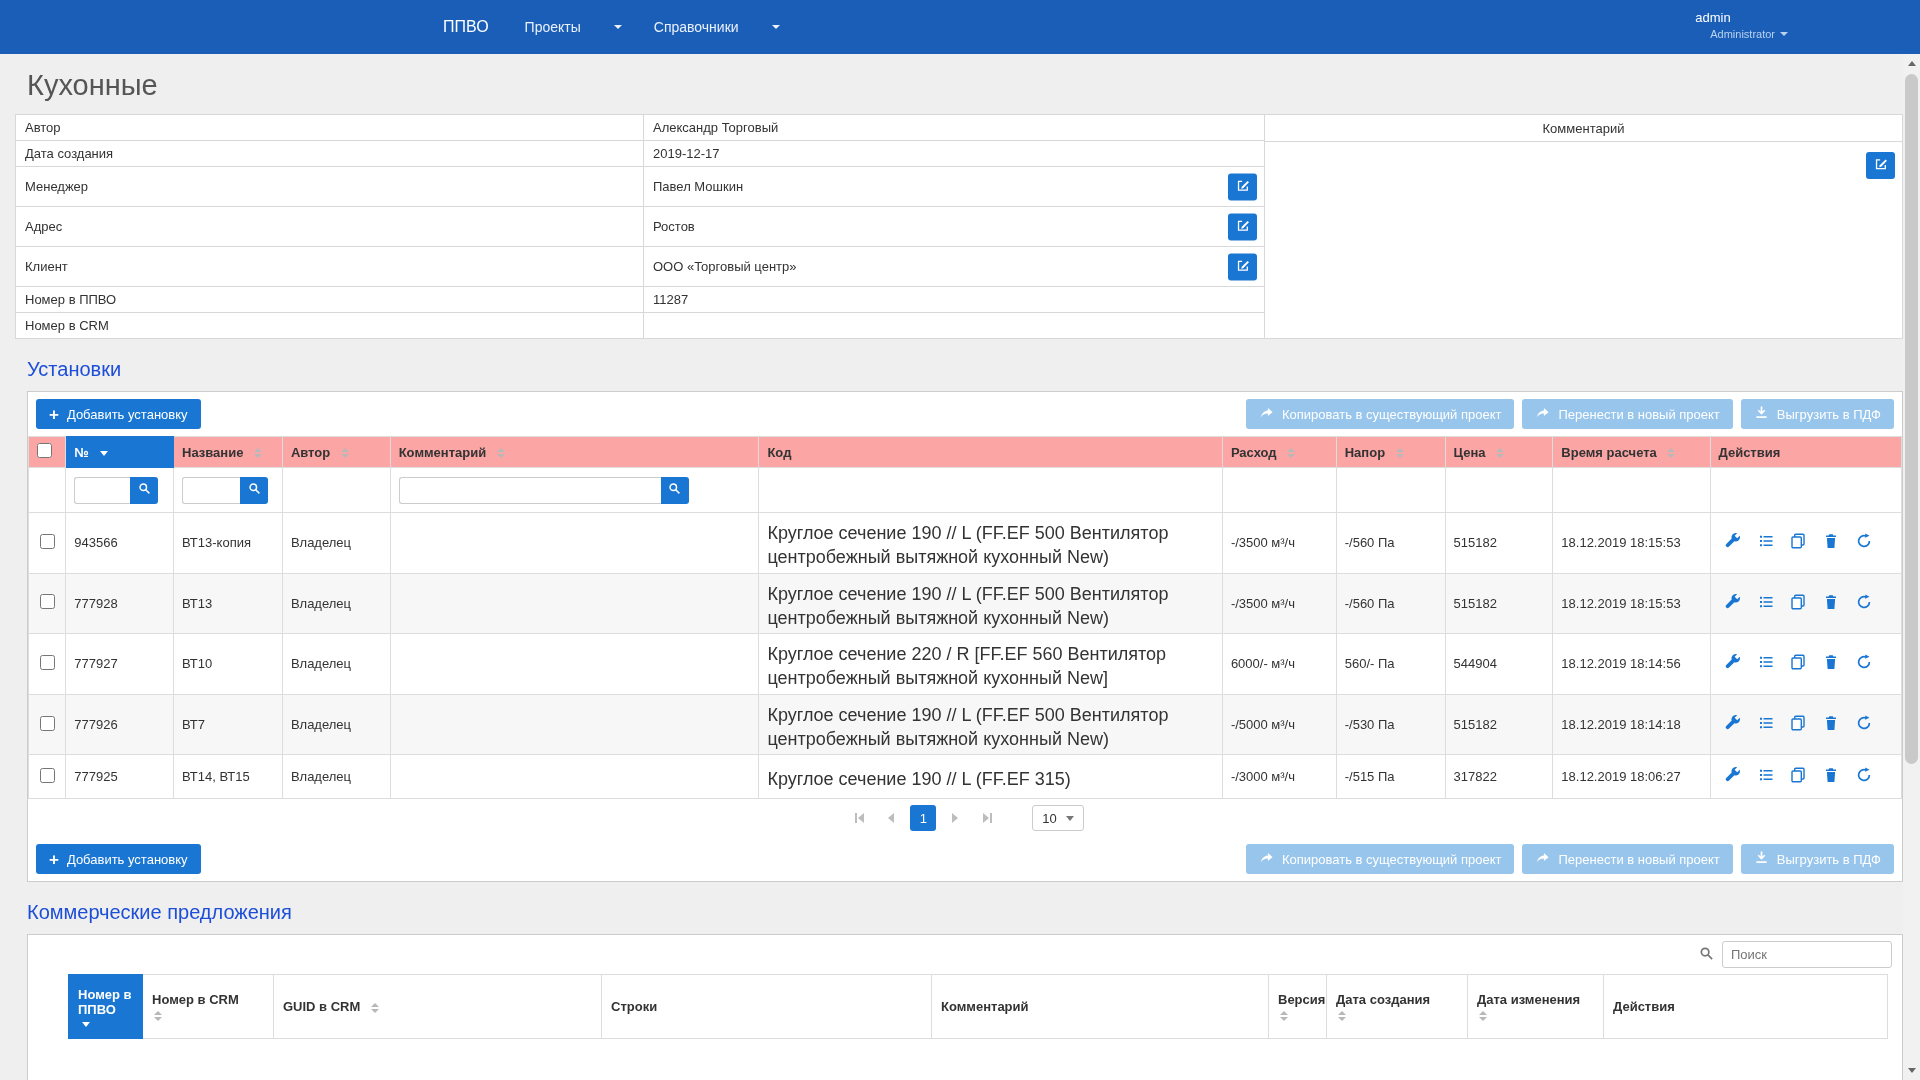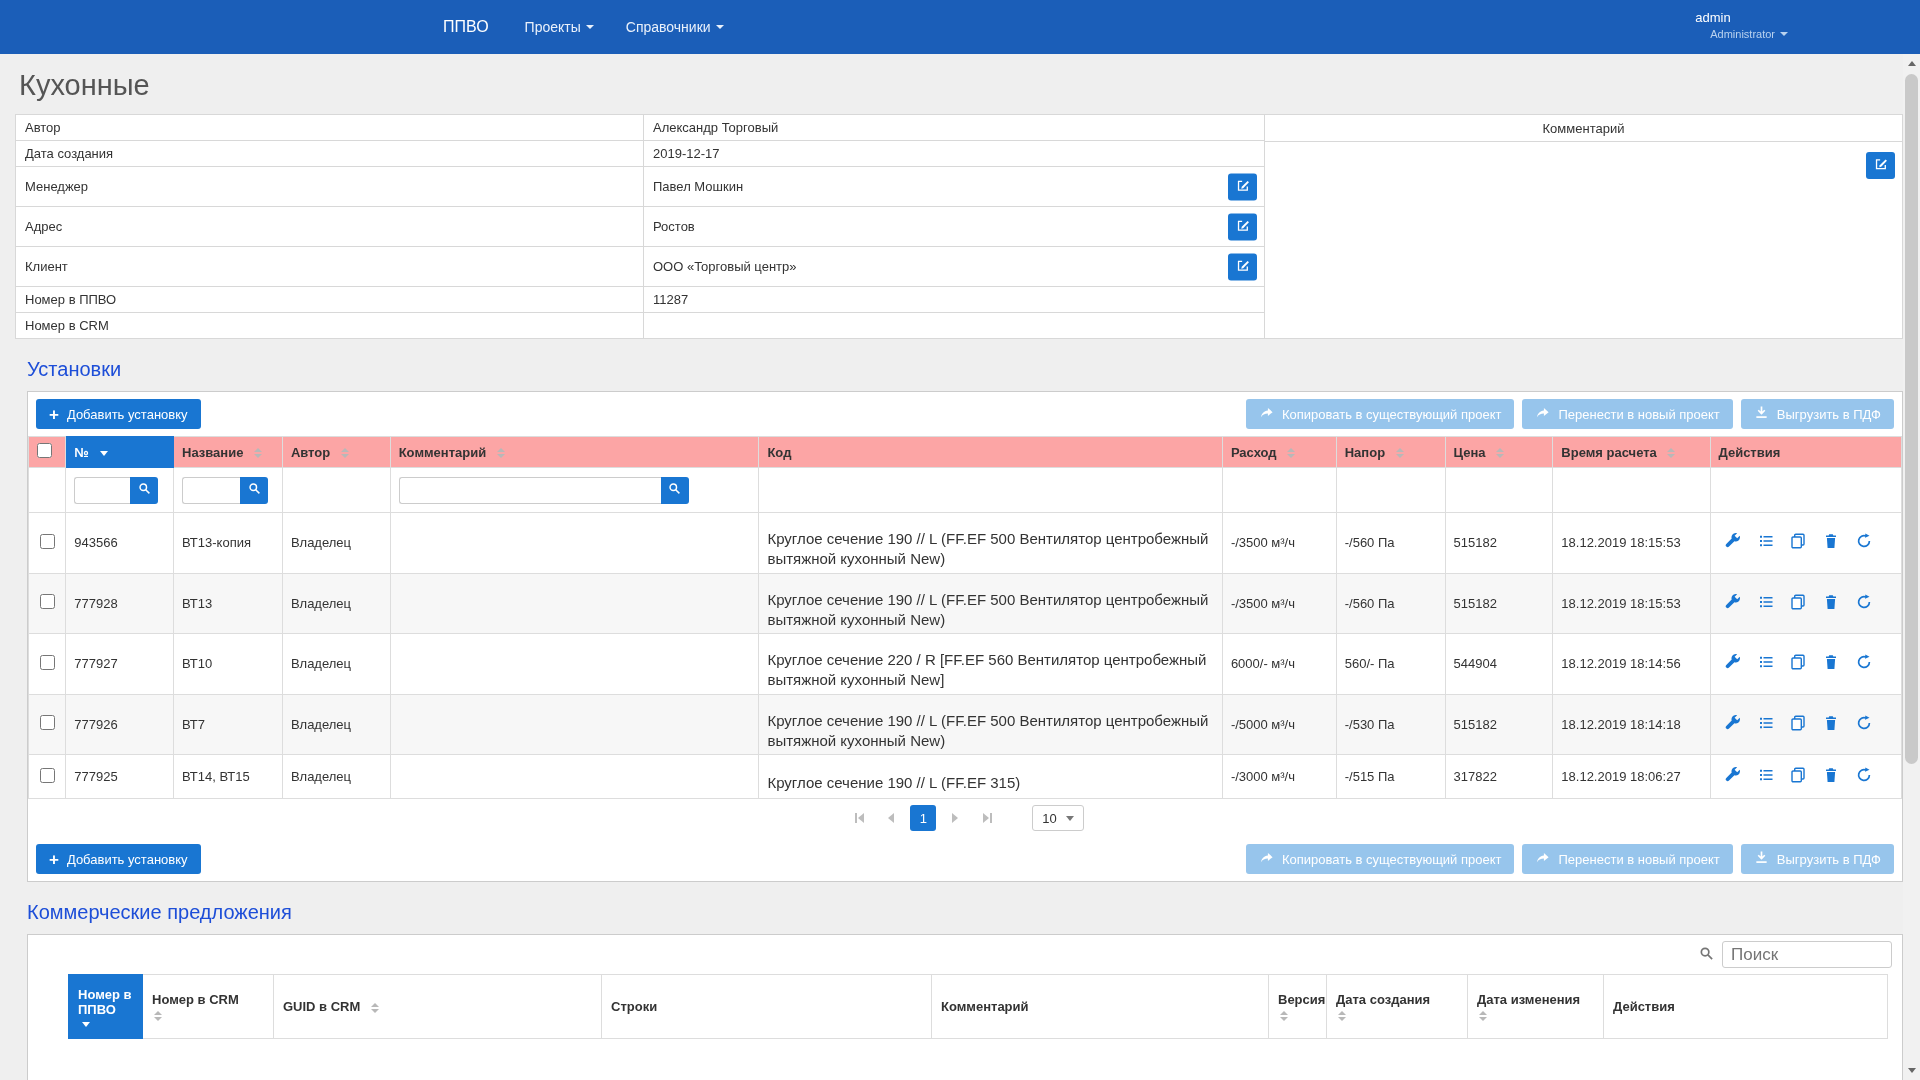--- a/index.html
+++ b/index.html
@@ -2,28 +2,28 @@
 <html><head>
 <meta charset="utf-8">
 <style>
   * { margin:0; padding:0; box-sizing:border-box; }
   html,body { width:1920px; height:1080px; overflow:hidden; }
   body { background:#efefef; font-family:"Liberation Sans", sans-serif; color:#333; position:relative; font-size:13px; }
 
   
   .navbar { height:54px; background:#1b5eb8; display:flex; align-items:center; position:relative; z-index:20; }
   .brand { color:#fff; font-size:16px; margin-left:443px; margin-right:20px; cursor:pointer; }
-  .nav-item { color:#eaf1fb; font-size:14px; padding:0 16px; height:54px; display:inline-flex; align-items:center; cursor:pointer; text-decoration:none; }
+  .nav-item { color:#eaf1fb; font-size:14px; padding:0 16px; height:54px; display:inline-flex; align-items:center; cursor:pointer; text-decoration:none;gap:28px; }
   .caret { width:0; height:0; border-left:4px solid transparent; border-right:4px solid transparent; border-top:4px solid currentColor; display:inline-block; margin-left:5px; }
   .nav-user { position:absolute; right:132px; top:9px; color:#fff; font-size:13px; cursor:pointer; line-height:1.35; }
   .nav-user .role { color:#b9d2ef; font-size:11px; display:flex; align-items:center;margin-left:15px; }
 
   
   .content { padding:0 17px 0 15px; }
-  h1.page-title { font-size:29px; font-weight:400; color:#555; margin:14px 4px 12px; line-height:34px; }
+  h1.page-title { font-size:29px; font-weight:400; color:#555; margin:14px 12px 12px; line-height:34px; }
   h2.section-title { font-size:20px; font-weight:400; color:#1d4ed8; margin:18px 0 10px 12px; line-height:24px; }
 
   
   .info-wrap { display:flex; align-items:stretch; }
   table.info-table { border-collapse:collapse; width:1250px; background:#fff; }
   .info-table td { border:1px solid #d8d8d8; padding:2px 9px; vertical-align:middle; font-size:13px; }
   .info-table td.label { width:628px; }
   .r26 { height:26px; }
   .r40 { height:40px; }
   .cell-value { position:relative; }
@@ -48,21 +48,21 @@
   table.grid { border-collapse:collapse; width:100%; font-size:13px; table-layout:fixed; background:#fff; }
   .grid th, .grid td { border:1px solid #ddd; padding:4px 8px; vertical-align:middle; overflow:hidden; }
   .grid thead th { font-weight:700; text-align:left; height:31px; background:#fca5a5; }
   .grid th.sorted { background:#1976d2; color:#fff; border-color:#1976d2; }
   .filter-cell { height:45px; background:#fff; }
   .input-group { display:flex; height:27px; }
   .input-group input { flex:1; min-width:0; border:1px solid #ccc; border-right:none; border-radius:3px 0 0 3px; padding:0 6px; font-size:13px; font-family:inherit; outline:none; }
   .search-btn { width:28px; background:#1976d2; border:none; border-radius:0 3px 3px 0; display:flex; align-items:center; justify-content:center; cursor:pointer; }
   .grid tbody tr { height:44px; }
   .grid tbody tr:nth-child(even) { background:#f7f7f7; }
-  td.code-cell { font-size:15px; line-height:1.35; padding-top:16px; padding-bottom:3px; }
+  td.code-cell { font-size:18px; line-height:1.35; padding-top:8px; padding-bottom:3px; }
   td.center, th.center { text-align:center; }
   input[type=checkbox] { width:15px; height:15px; accent-color:#1976d2; cursor:pointer; }
   .actions-cell { white-space:nowrap; }
   .icon-btn { display:inline-flex; width:25px; height:25px; align-items:center; justify-content:center; background:none; border:none; cursor:pointer; color:#1976d2; vertical-align:middle; margin:0 2px; }
 
   
   .sort-pair { display:inline-flex; flex-direction:column; gap:2px; margin-left:7px; vertical-align:middle; }
   .sort-pair.below { display:flex; margin:4px 0 0 2px; }
   .tri-up-s { width:0; height:0; border-left:4px solid transparent; border-right:4px solid transparent; border-bottom:4px solid #b8b8b8; }
   .tri-down-s { width:0; height:0; border-left:4px solid transparent; border-right:4px solid transparent; border-top:4px solid #b8b8b8; }
@@ -74,21 +74,21 @@
   .page-btn { width:26px; height:26px; display:inline-flex; align-items:center; justify-content:center; gap:1px; color:#bdbdbd; cursor:pointer; background:none; border:none; }
   .tri-left { width:0; height:0; border-top:5px solid transparent; border-bottom:5px solid transparent; border-right:6px solid currentColor; }
   .tri-right { width:0; height:0; border-top:5px solid transparent; border-bottom:5px solid transparent; border-left:6px solid currentColor; }
   .pbar { width:2px; height:10px; background:currentColor; }
   .page-current { width:26px; height:26px; background:#1976d2; color:#fff; border-radius:3px; display:inline-flex; align-items:center; justify-content:center; font-size:13px; cursor:pointer; }
   .page-size { margin-left:26px; height:26px; border:1px solid #ccc; border-radius:3px; display:inline-flex; align-items:center; padding:0 9px; gap:9px; background:#fff; cursor:pointer; }
   .tri-down-g { width:0; height:0; border-left:4px solid transparent; border-right:4px solid transparent; border-top:5px solid #777; }
 
   
   .search-row { display:flex; justify-content:flex-end; align-items:center; gap:8px; padding:6px 10px; }
-  .search-input { width:170px; height:27px; border:1px solid #ccc; border-radius:3px; padding:0 8px; font-size:17px; font-family:inherit; outline:none; }
+  .search-input { width:170px; height:27px; border:1px solid #ccc; border-radius:3px; padding:0 8px; font-size:13px; font-family:inherit; outline:none; }
   table.offers { border-collapse:collapse; table-layout:fixed; width:1819px; margin-left:40px; font-size:13px; background:#fff; }
   .offers thead th { border:1px solid #ddd; font-weight:700; text-align:left; height:64px; padding:6px 9px; vertical-align:middle; background:#fff; }
   .offers th.sorted { background:#1976d2; color:#fff; border-color:#1976d2; }
   .offers tbody td { border-top:1px solid #e2e2e2; border-bottom:1px solid #e2e2e2; padding:4px 8px; }
   .offers .empty-a { height:42px; }
   .offers .empty-b { height:20px; }
   .offers .notfound td { height:30px; text-align:center; }
   .offers .tailrow { height:120px; }
   .offers .tailrow td { border-bottom:none; }
 

